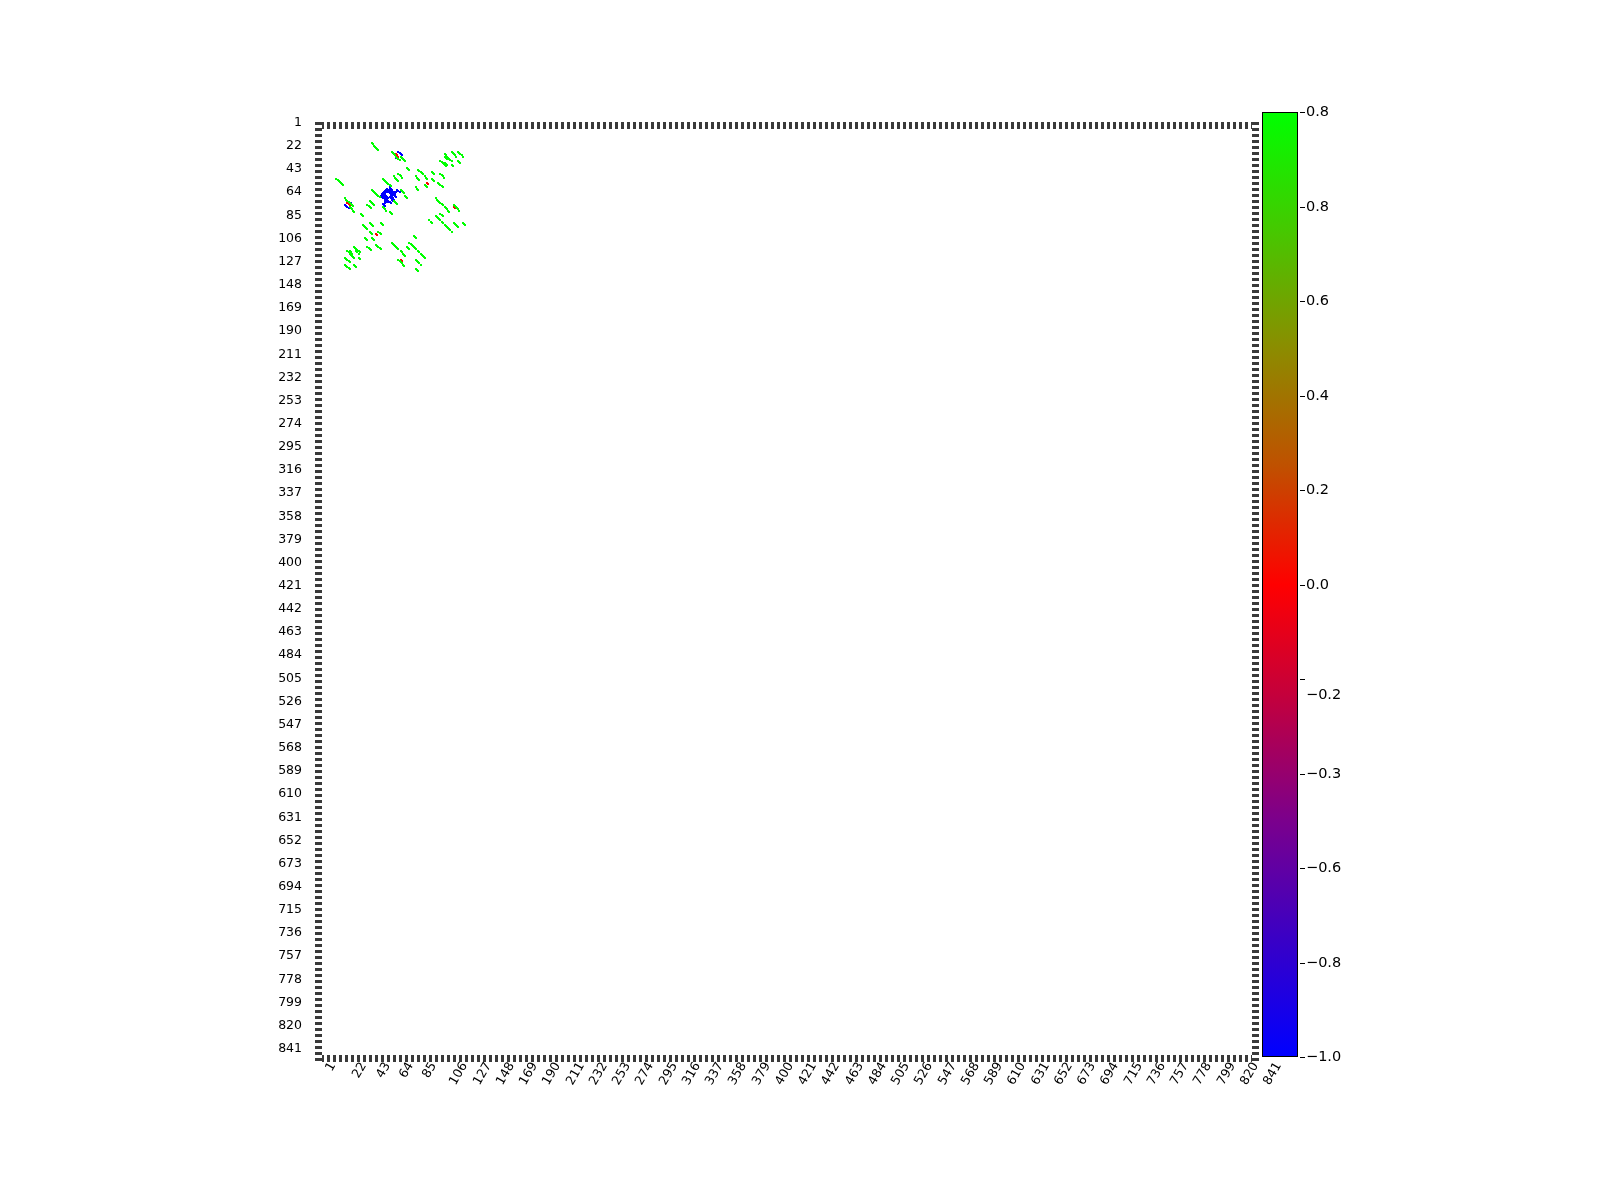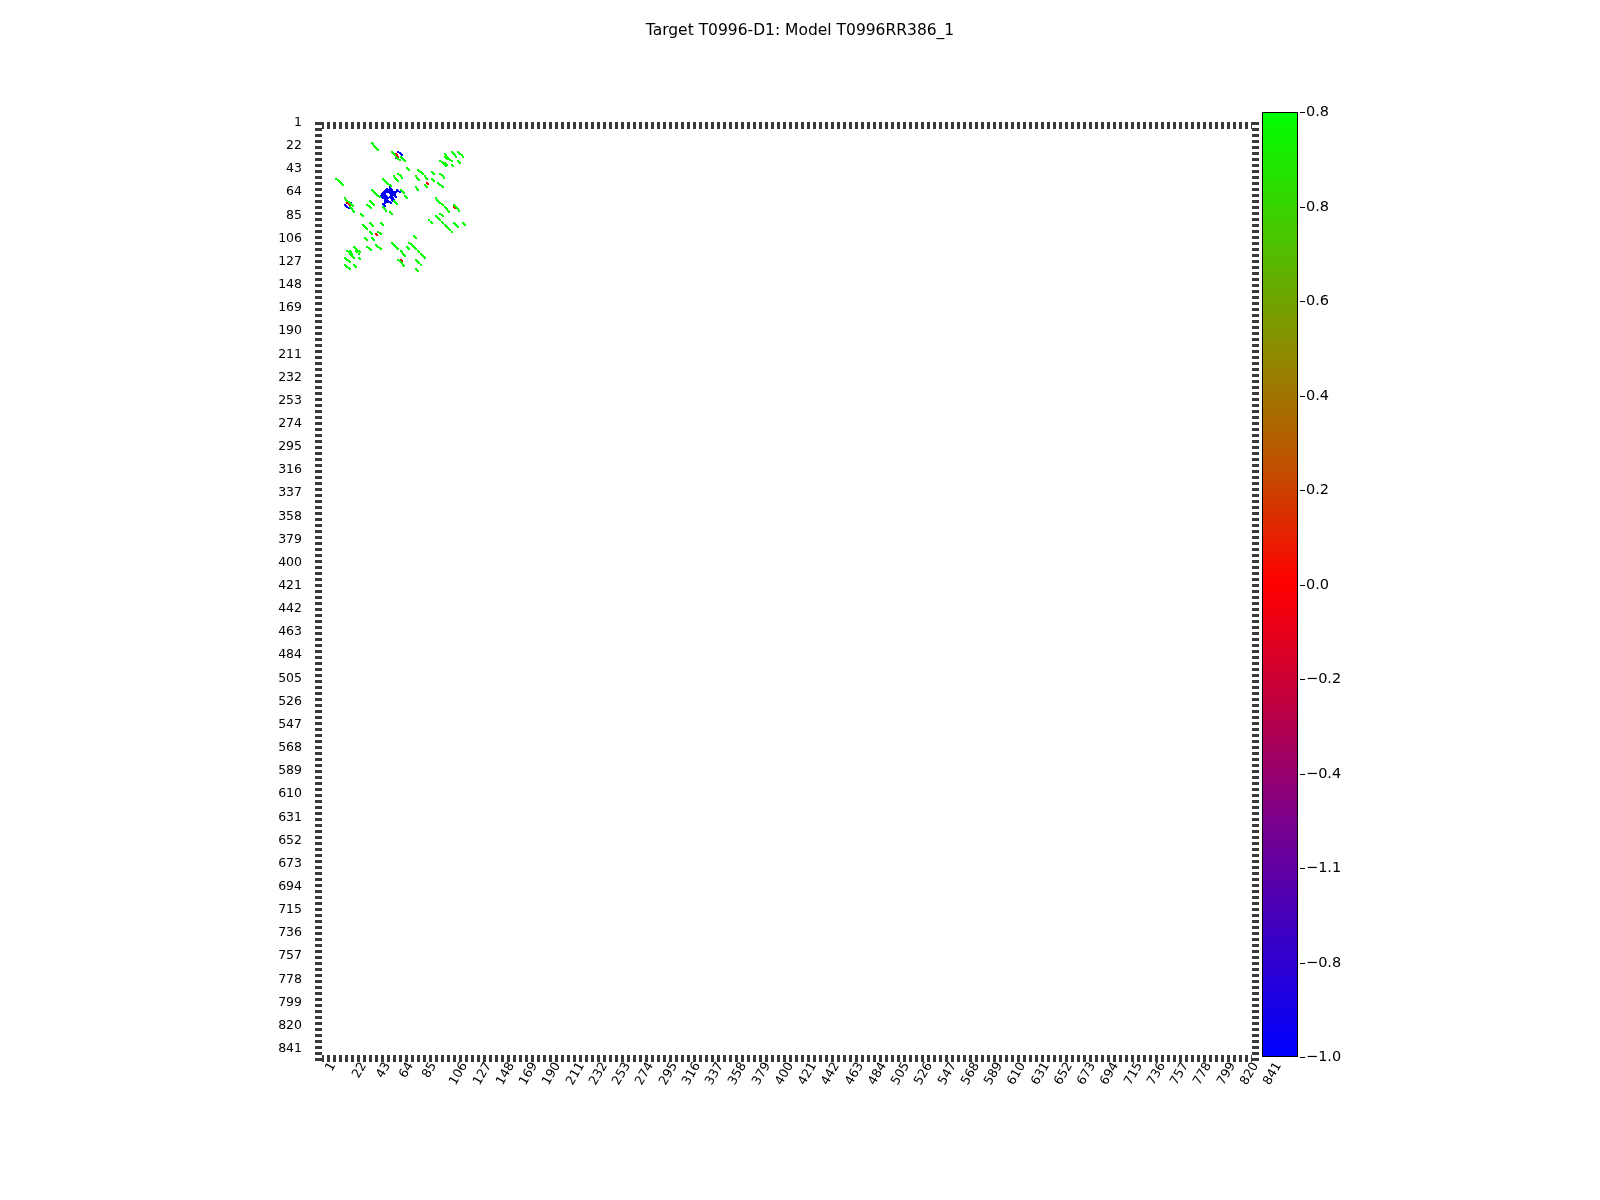--- a/index.html
+++ b/index.html
@@ -178,21 +178,20 @@
     height: 1px;
     background: #000;
   }
 </style>
 </head>
 <body>
 
 <div id="page">
 
   <div class="title-block">
-    <div class="title-line1">Target T0996-D1: Model T0996RR386_1</div>
   </div>
 
   <div id="plot-area">
     <div id="plot-frame-top"></div>
     <div id="plot-frame-bottom"></div>
     <div id="plot-frame-left"></div>
     <div id="plot-frame-right"></div>
     <div id="plot-inner">
         <div class="pt" style="left: 63.2143px; top: 59.631px; background: rgb(0, 0, 255);"></div>
         <div class="pt" style="left: 59.8929px; top: 62.9381px; background: rgb(0, 0, 255);"></div>
@@ -725,24 +724,24 @@
       <div class="cbtick" style="top: 87.5px;">0.8</div>
       <div class="cbtickmark" style="top: 189px;"></div>
       <div class="cbtick" style="top: 182px;">0.6</div>
       <div class="cbtickmark" style="top: 283.5px;"></div>
       <div class="cbtick" style="top: 276.5px;">0.4</div>
       <div class="cbtickmark" style="top: 378px;"></div>
       <div class="cbtick" style="top: 371px;">0.2</div>
       <div class="cbtickmark" style="top: 472.5px;"></div>
       <div class="cbtick" style="top: 465.5px;">0.0</div>
       <div class="cbtickmark" style="top: 567px;"></div>
-      <div class="cbtick" style="top: 560px;">−0.2</div>
+      <div class="cbtick" style="top: 576px;">−0.2</div>
       <div class="cbtickmark" style="top: 661.5px;"></div>
-      <div class="cbtick" style="top: 654.5px;">−0.4</div>
+      <div class="cbtick" style="top: 654.5px;">−0.3</div>
       <div class="cbtickmark" style="top: 756px;"></div>
-      <div class="cbtick" style="top: 749px;">−1.1</div>
+      <div class="cbtick" style="top: 749px;">−0.6</div>
       <div class="cbtickmark" style="top: 850.5px;"></div>
       <div class="cbtick" style="top: 843.5px;">−0.8</div>
       <div class="cbtickmark" style="top: 945px;"></div>
       <div class="cbtick" style="top: 938px;">−1.0</div>
     </div>
 
 </div>
 
 </body></html>

